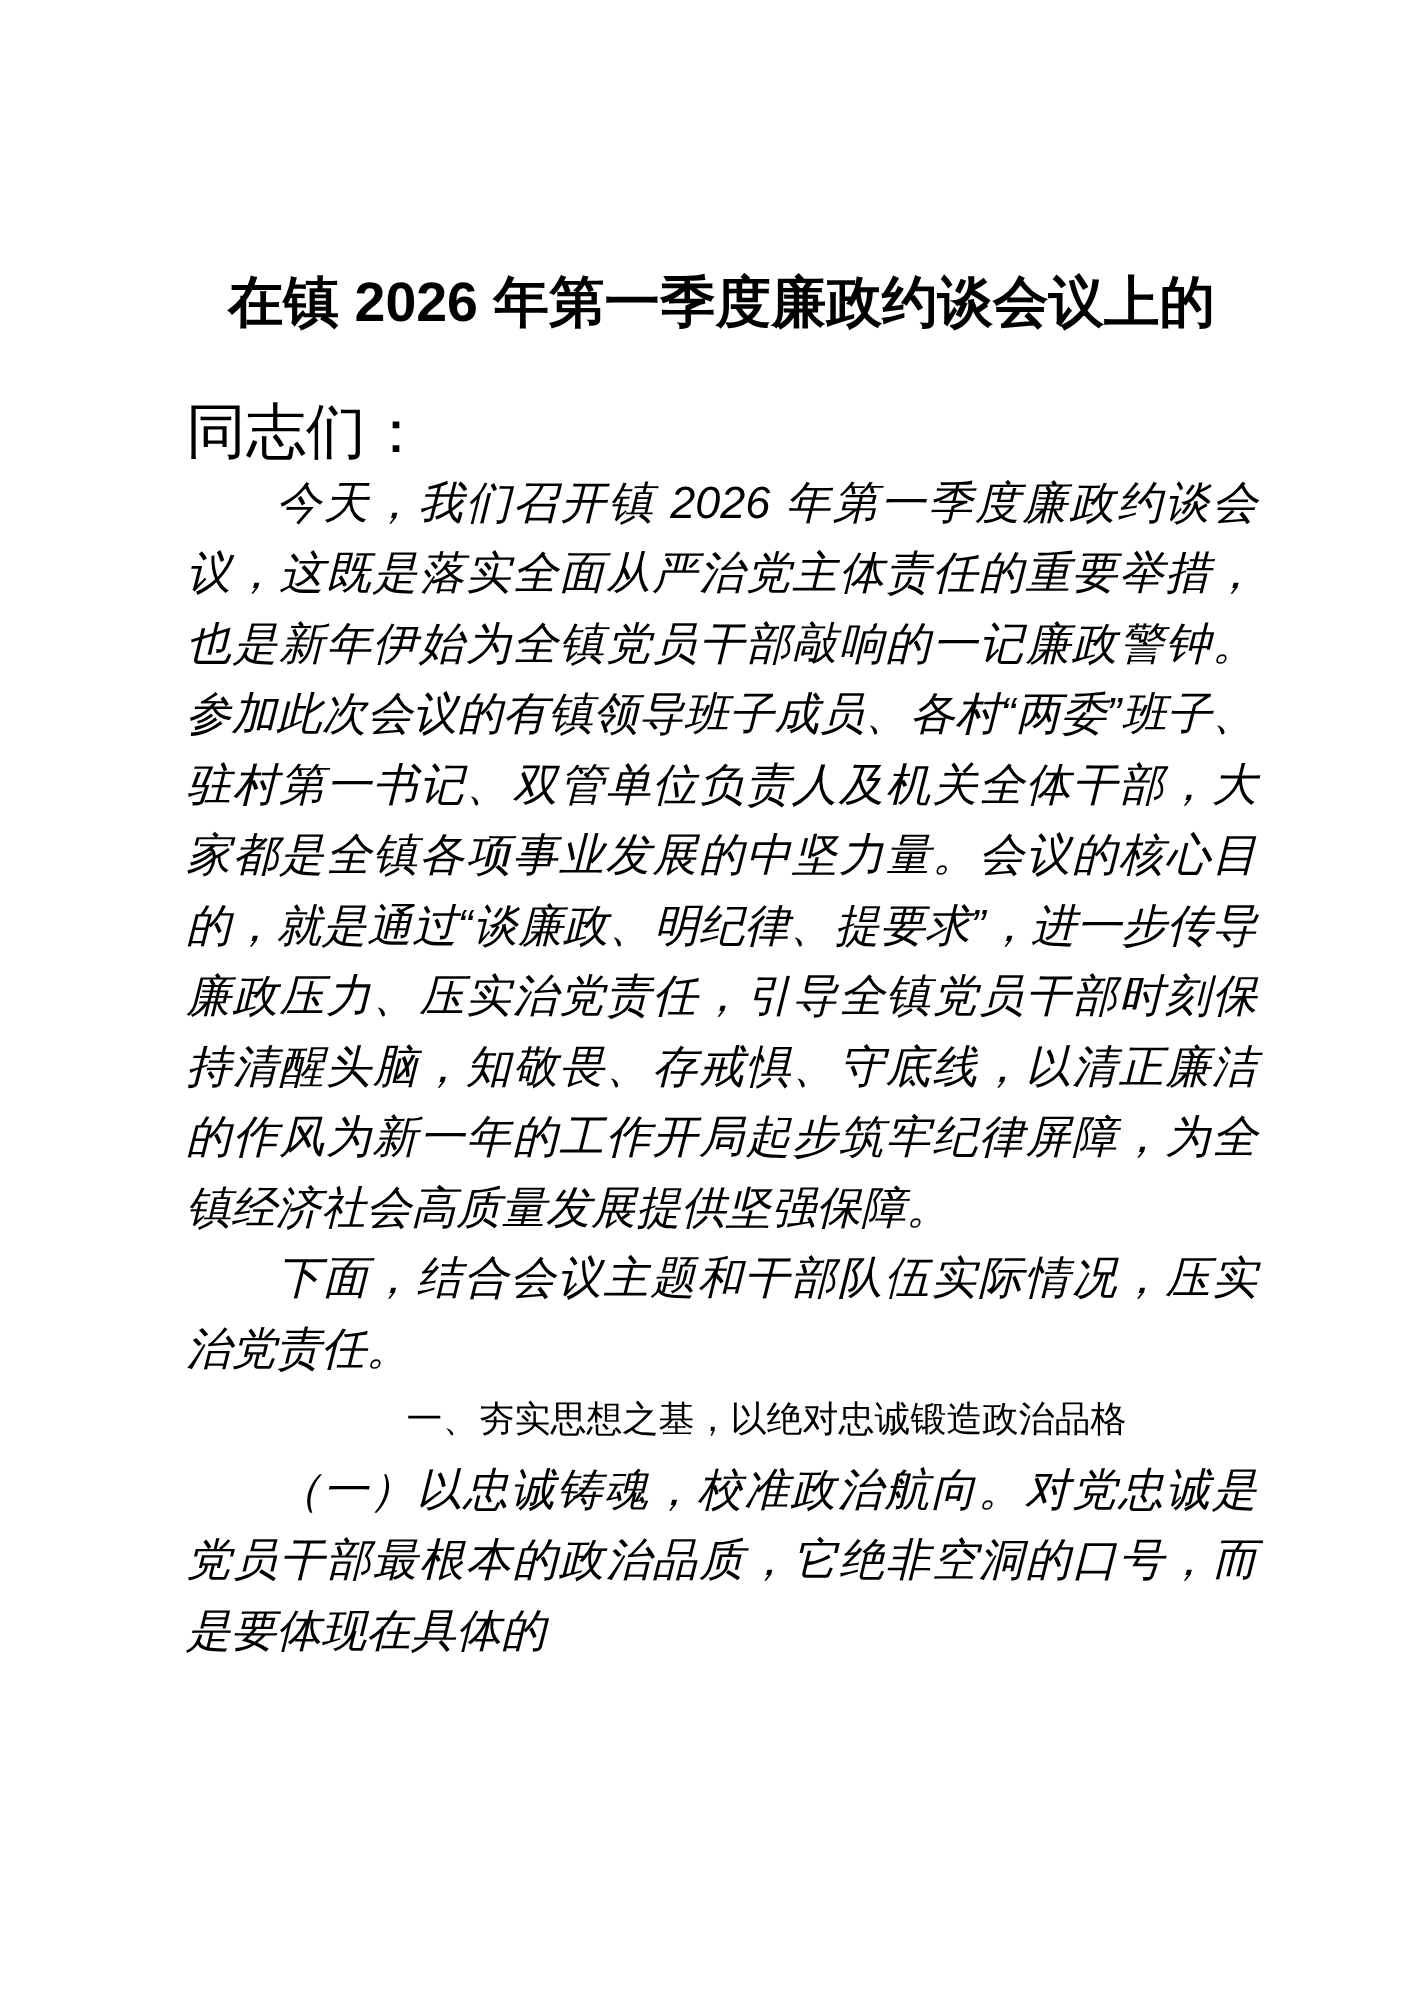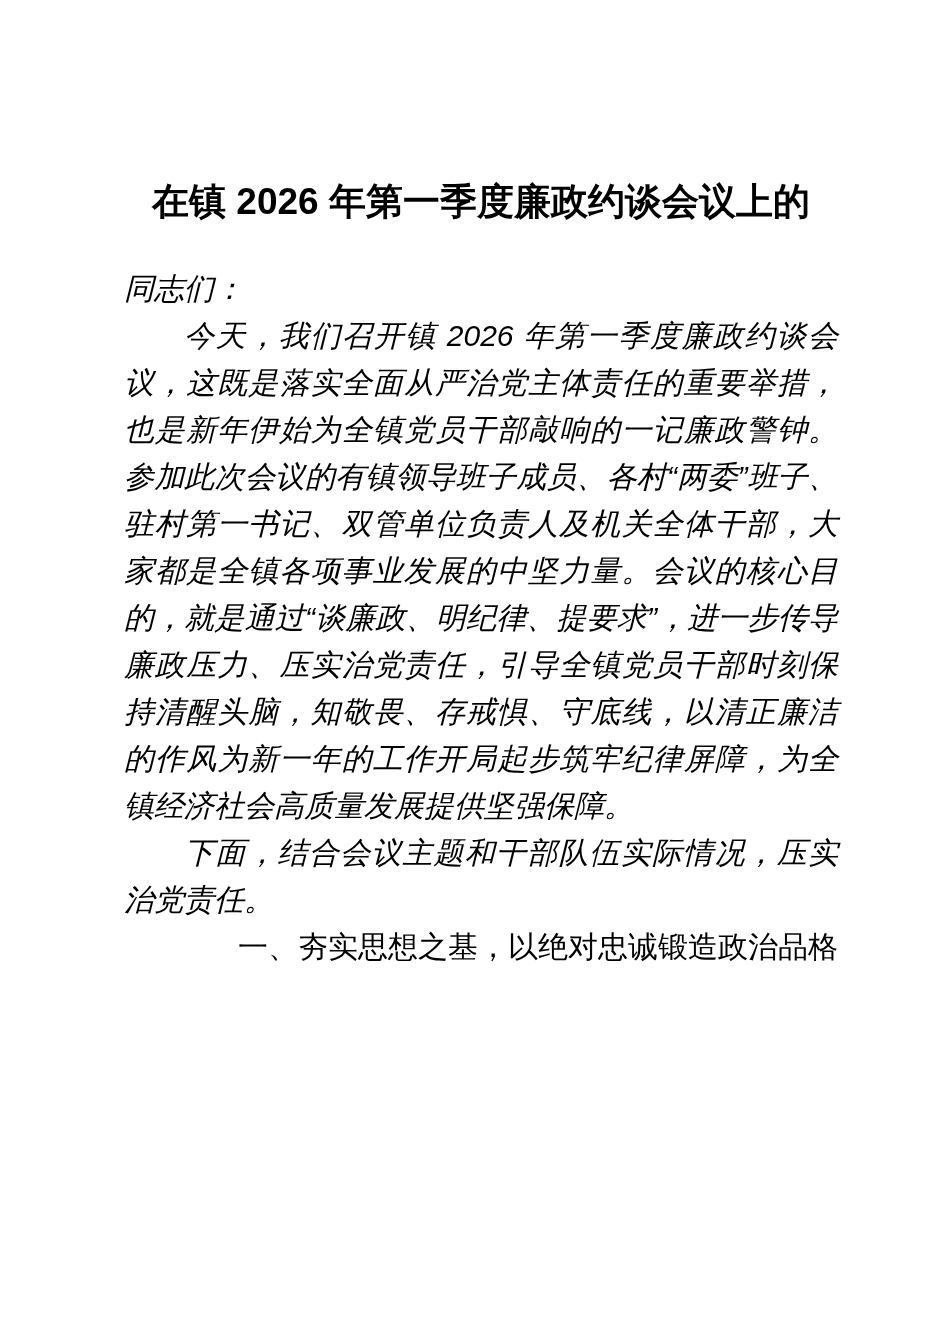--- a/index.html
+++ b/index.html
@@ -33,61 +33,61 @@
     letter-spacing: 0px;
     margin: 0;
     padding-top: 168px;
     padding-left: 26px;
     padding-right: 26px;
     box-sizing: content-box;
     width: 714px;
     margin-left: -26px;
   }
   .salutation {
-    font-size: 30px;
+    font-size: 40px;
     line-height: 47px;
     margin: 0;
     padding-top: 30px;
     text-indent: 0;
     text-align: justify;
     text-justify: inter-ideograph;
-    font-style: italic;
   }
   .para {
     font-size: 30px;
     line-height: 47px;
     margin: 0;
     text-indent: 60px;
     text-align: justify;
     text-justify: inter-ideograph;
     font-style: italic;
   }
   .para-last-line-left {
     text-align-last: left;
   }
   .heading-1 {
-    font-size: 30px;
+    font-size: 24px;
     line-height: 47px;
     margin: 0;
     text-indent: 60px;
-    text-align: right;
+    text-align: center;
     font-weight: normal;
   }
 </style>
 </head>
 <body>
 
 <div class="page">
   <div class="doc-body">
 
     <h1 class="doc-title"><span>在镇 2026 年第一季度廉政约谈会议上的</span></h1>
 
     <p class="salutation">同志们：</p>
 
     <p class="para">今天，我们召开镇 2026 年第一季度廉政约谈会议，这既是落实全面从严治党主体责任的重要举措，也是新年伊始为全镇党员干部敲响的一记廉政警钟。参加此次会议的有镇领导班子成员、各村“两委”班子、驻村第一书记、双管单位负责人及机关全体干部，大家都是全镇各项事业发展的中坚力量。会议的核心目的，就是通过“谈廉政、明纪律、提要求”，进一步传导廉政压力、压实治党责任，引导全镇党员干部时刻保持清醒头脑，知敬畏、存戒惧、守底线，以清正廉洁的作风为新一年的工作开局起步筑牢纪律屏障，为全镇经济社会高质量发展提供坚强保障。</p>
 
     <p class="para para-last-line-left">下面，结合会议主题和干部队伍实际情况，压实治党责任。</p>
 
     <p class="heading-1">一、夯实思想之基，以绝对忠诚锻造政治品格</p>
 
+    <p class="para">（一）以忠诚铸魂，校准政治航向。对党忠诚是党员干部最根本的政治品质，它绝非空洞的口号，而是要体现在具体的</p>
 
   </div>
 </div>
 
 </body></html>

